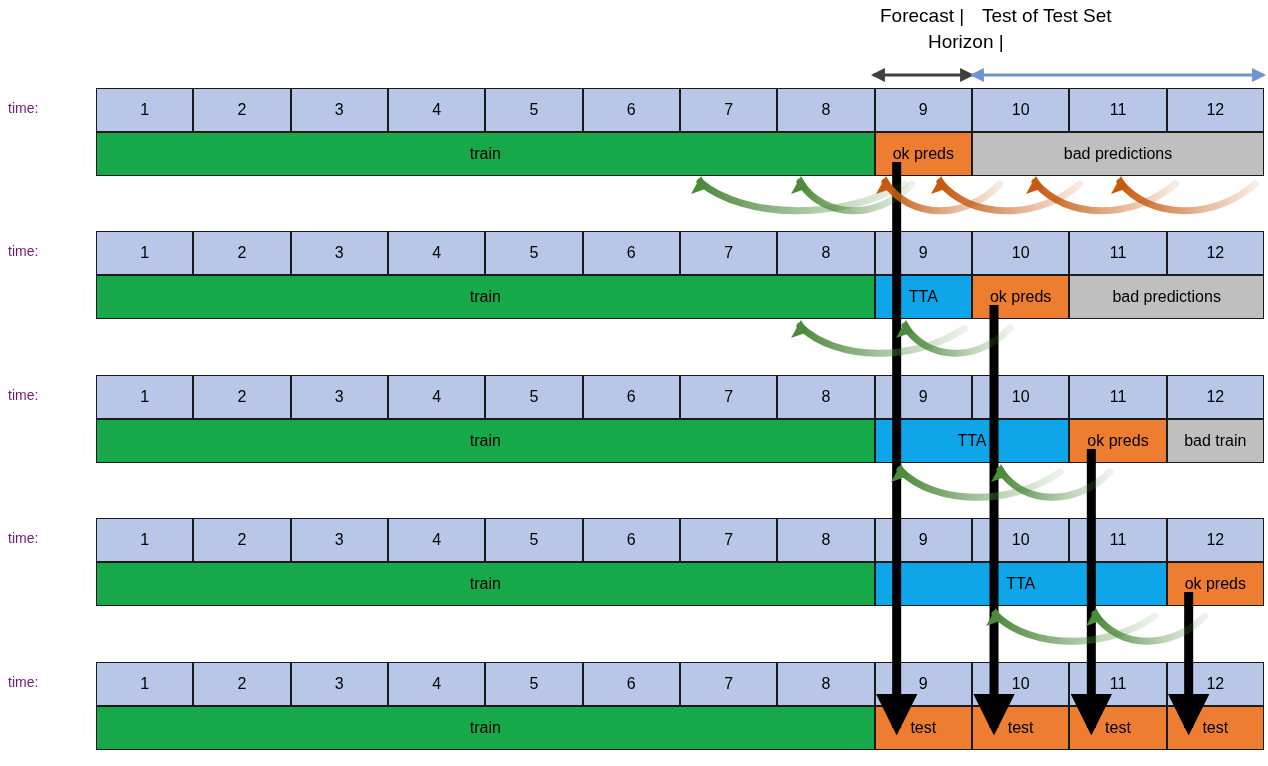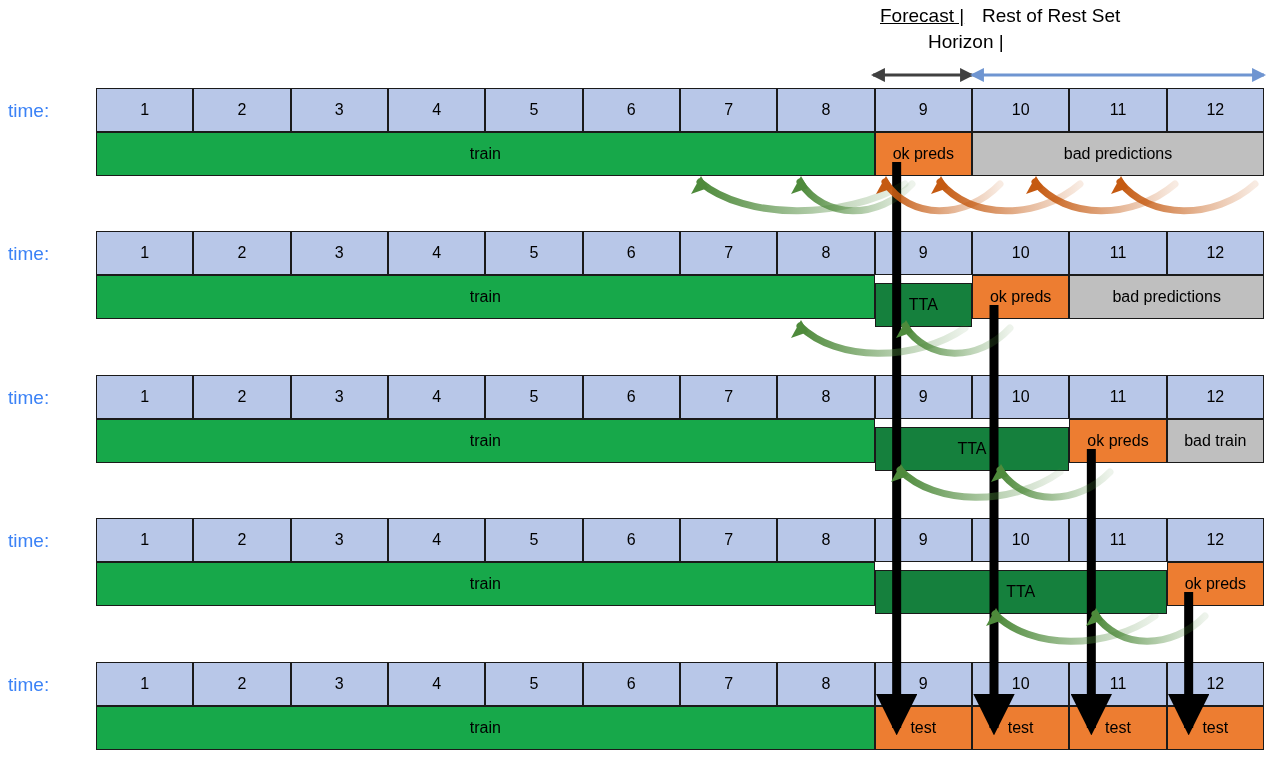--- a/index.html
+++ b/index.html
@@ -26,22 +26,22 @@
     position: absolute;
     font-size: 19px;
     color: #000000;
     white-space: nowrap;
     line-height: 24px;
   }
 
   
   .time-label {
     position: absolute;
-    font-size: 19px;
-    color: #3b82f6;
+    font-size: 14px;
+    color: #701a75;
     left: 8px;
     white-space: nowrap;
   }
 
   
   .cell {
     position: absolute;
     box-sizing: border-box;
     border: 1.4px solid #1a1a1a;
     display: flex;
@@ -49,42 +49,42 @@
     justify-content: center;
     font-size: 16px;
     color: #000000;
     white-space: nowrap;
     overflow: hidden;
   }
   .cell.time-cell {
     background: #b8c7e8;
   }
   .cell.seg-train  { background: #17a84a; }
-  .cell.seg-tta    { background: #15803d; margin-top: 8px; }
+  .cell.seg-tta    { background: #0ea5e9; }
   .cell.seg-ok     { background: #ed7d31; }
   .cell.seg-bad    { background: #bfbfbf; }
   .cell.seg-test   { background: #ed7d31; }
 
   
   #overlay {
     position: absolute;
     left: 0; top: 0;
     width: 1268px;
     height: 766px;
     pointer-events: none;
   }
 </style>
 </head>
 <body>
 
 <div id="stage">
 
-  <div class="hdr-text" style="left:880px; top:4px;text-decoration:underline;">Forecast |</div>
+  <div class="hdr-text" style="left:880px; top:4px;">Forecast |</div>
   <div class="hdr-text" style="left:928px; top:30px;">Horizon  |</div>
-  <div class="hdr-text" style="left:982px; top:4px;">Rest of Rest Set</div>
+  <div class="hdr-text" style="left:982px; top:4px;">Test of Test Set</div>
 
   <div id="rows-host">
       <div class="time-label" style="top: 100px;">time:</div>
       <div class="cell time-cell" style="left: 96px; top: 88px; width: 97.3333px; height: 44px;">1</div>
       <div class="cell time-cell" style="left: 193.333px; top: 88px; width: 97.3333px; height: 44px;">2</div>
       <div class="cell time-cell" style="left: 290.667px; top: 88px; width: 97.3333px; height: 44px;">3</div>
       <div class="cell time-cell" style="left: 388px; top: 88px; width: 97.3333px; height: 44px;">4</div>
       <div class="cell time-cell" style="left: 485.333px; top: 88px; width: 97.3333px; height: 44px;">5</div>
       <div class="cell time-cell" style="left: 582.667px; top: 88px; width: 97.3333px; height: 44px;">6</div>
       <div class="cell time-cell" style="left: 680px; top: 88px; width: 97.3333px; height: 44px;">7</div>

